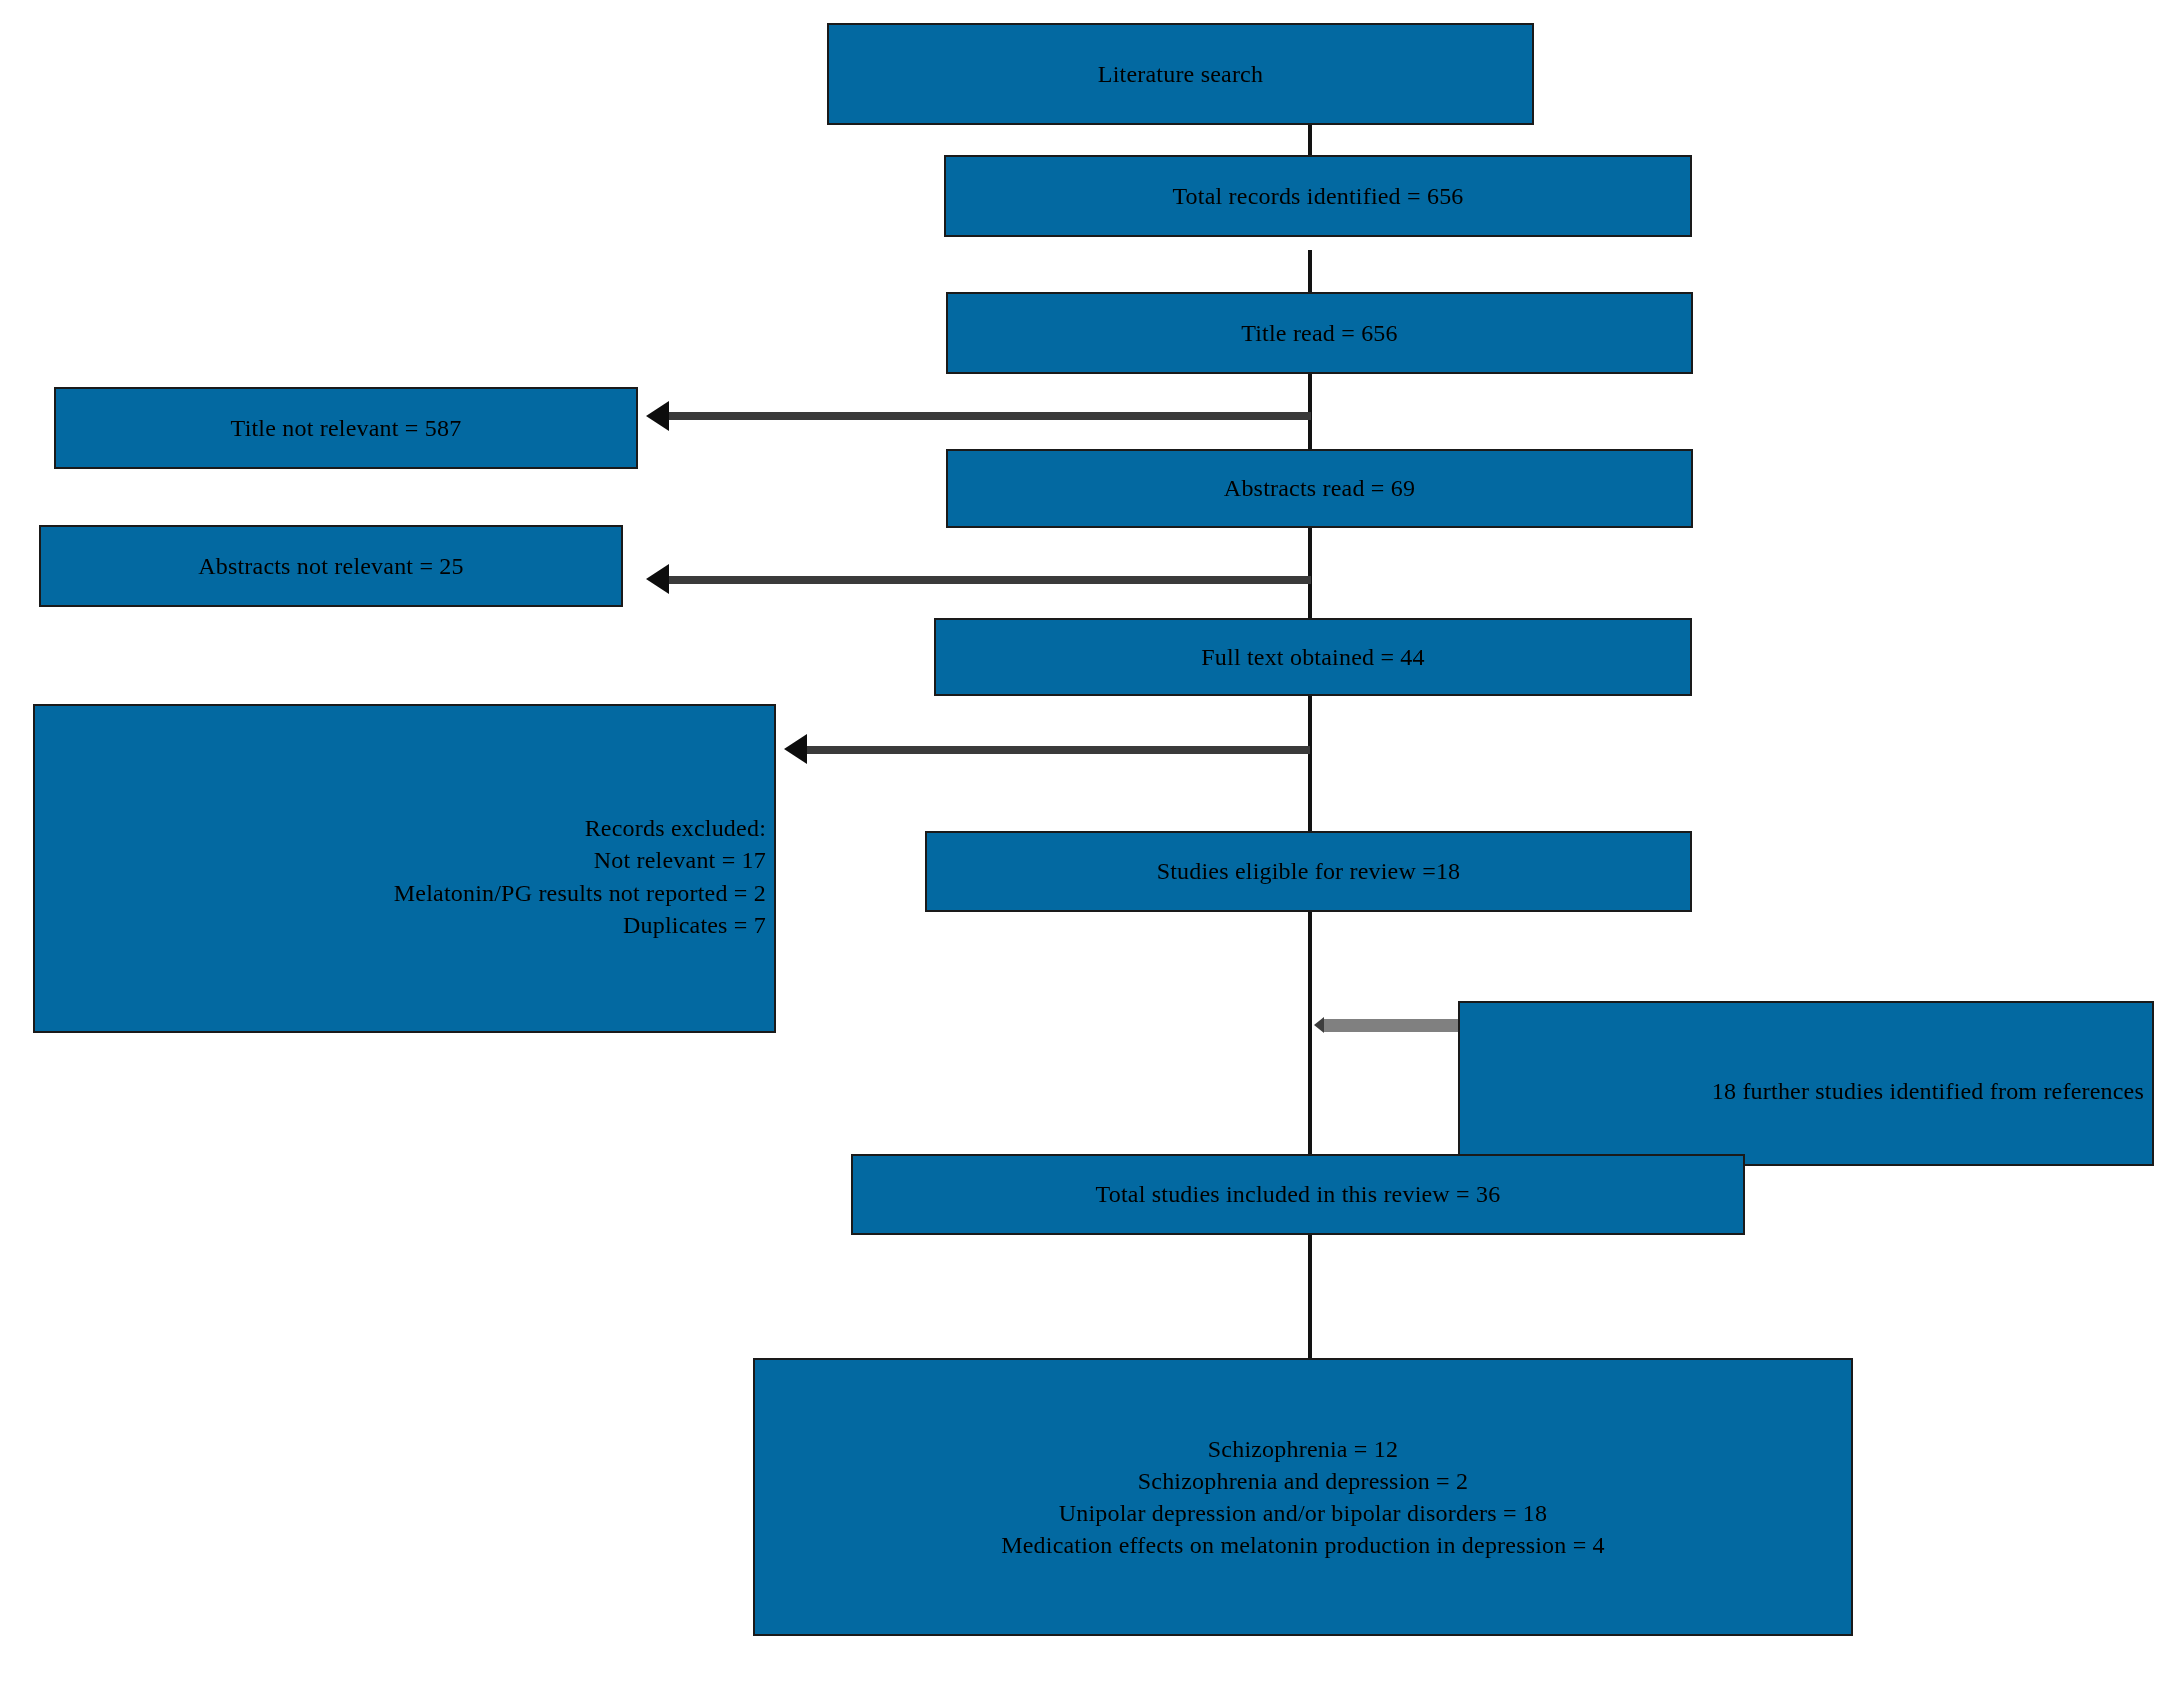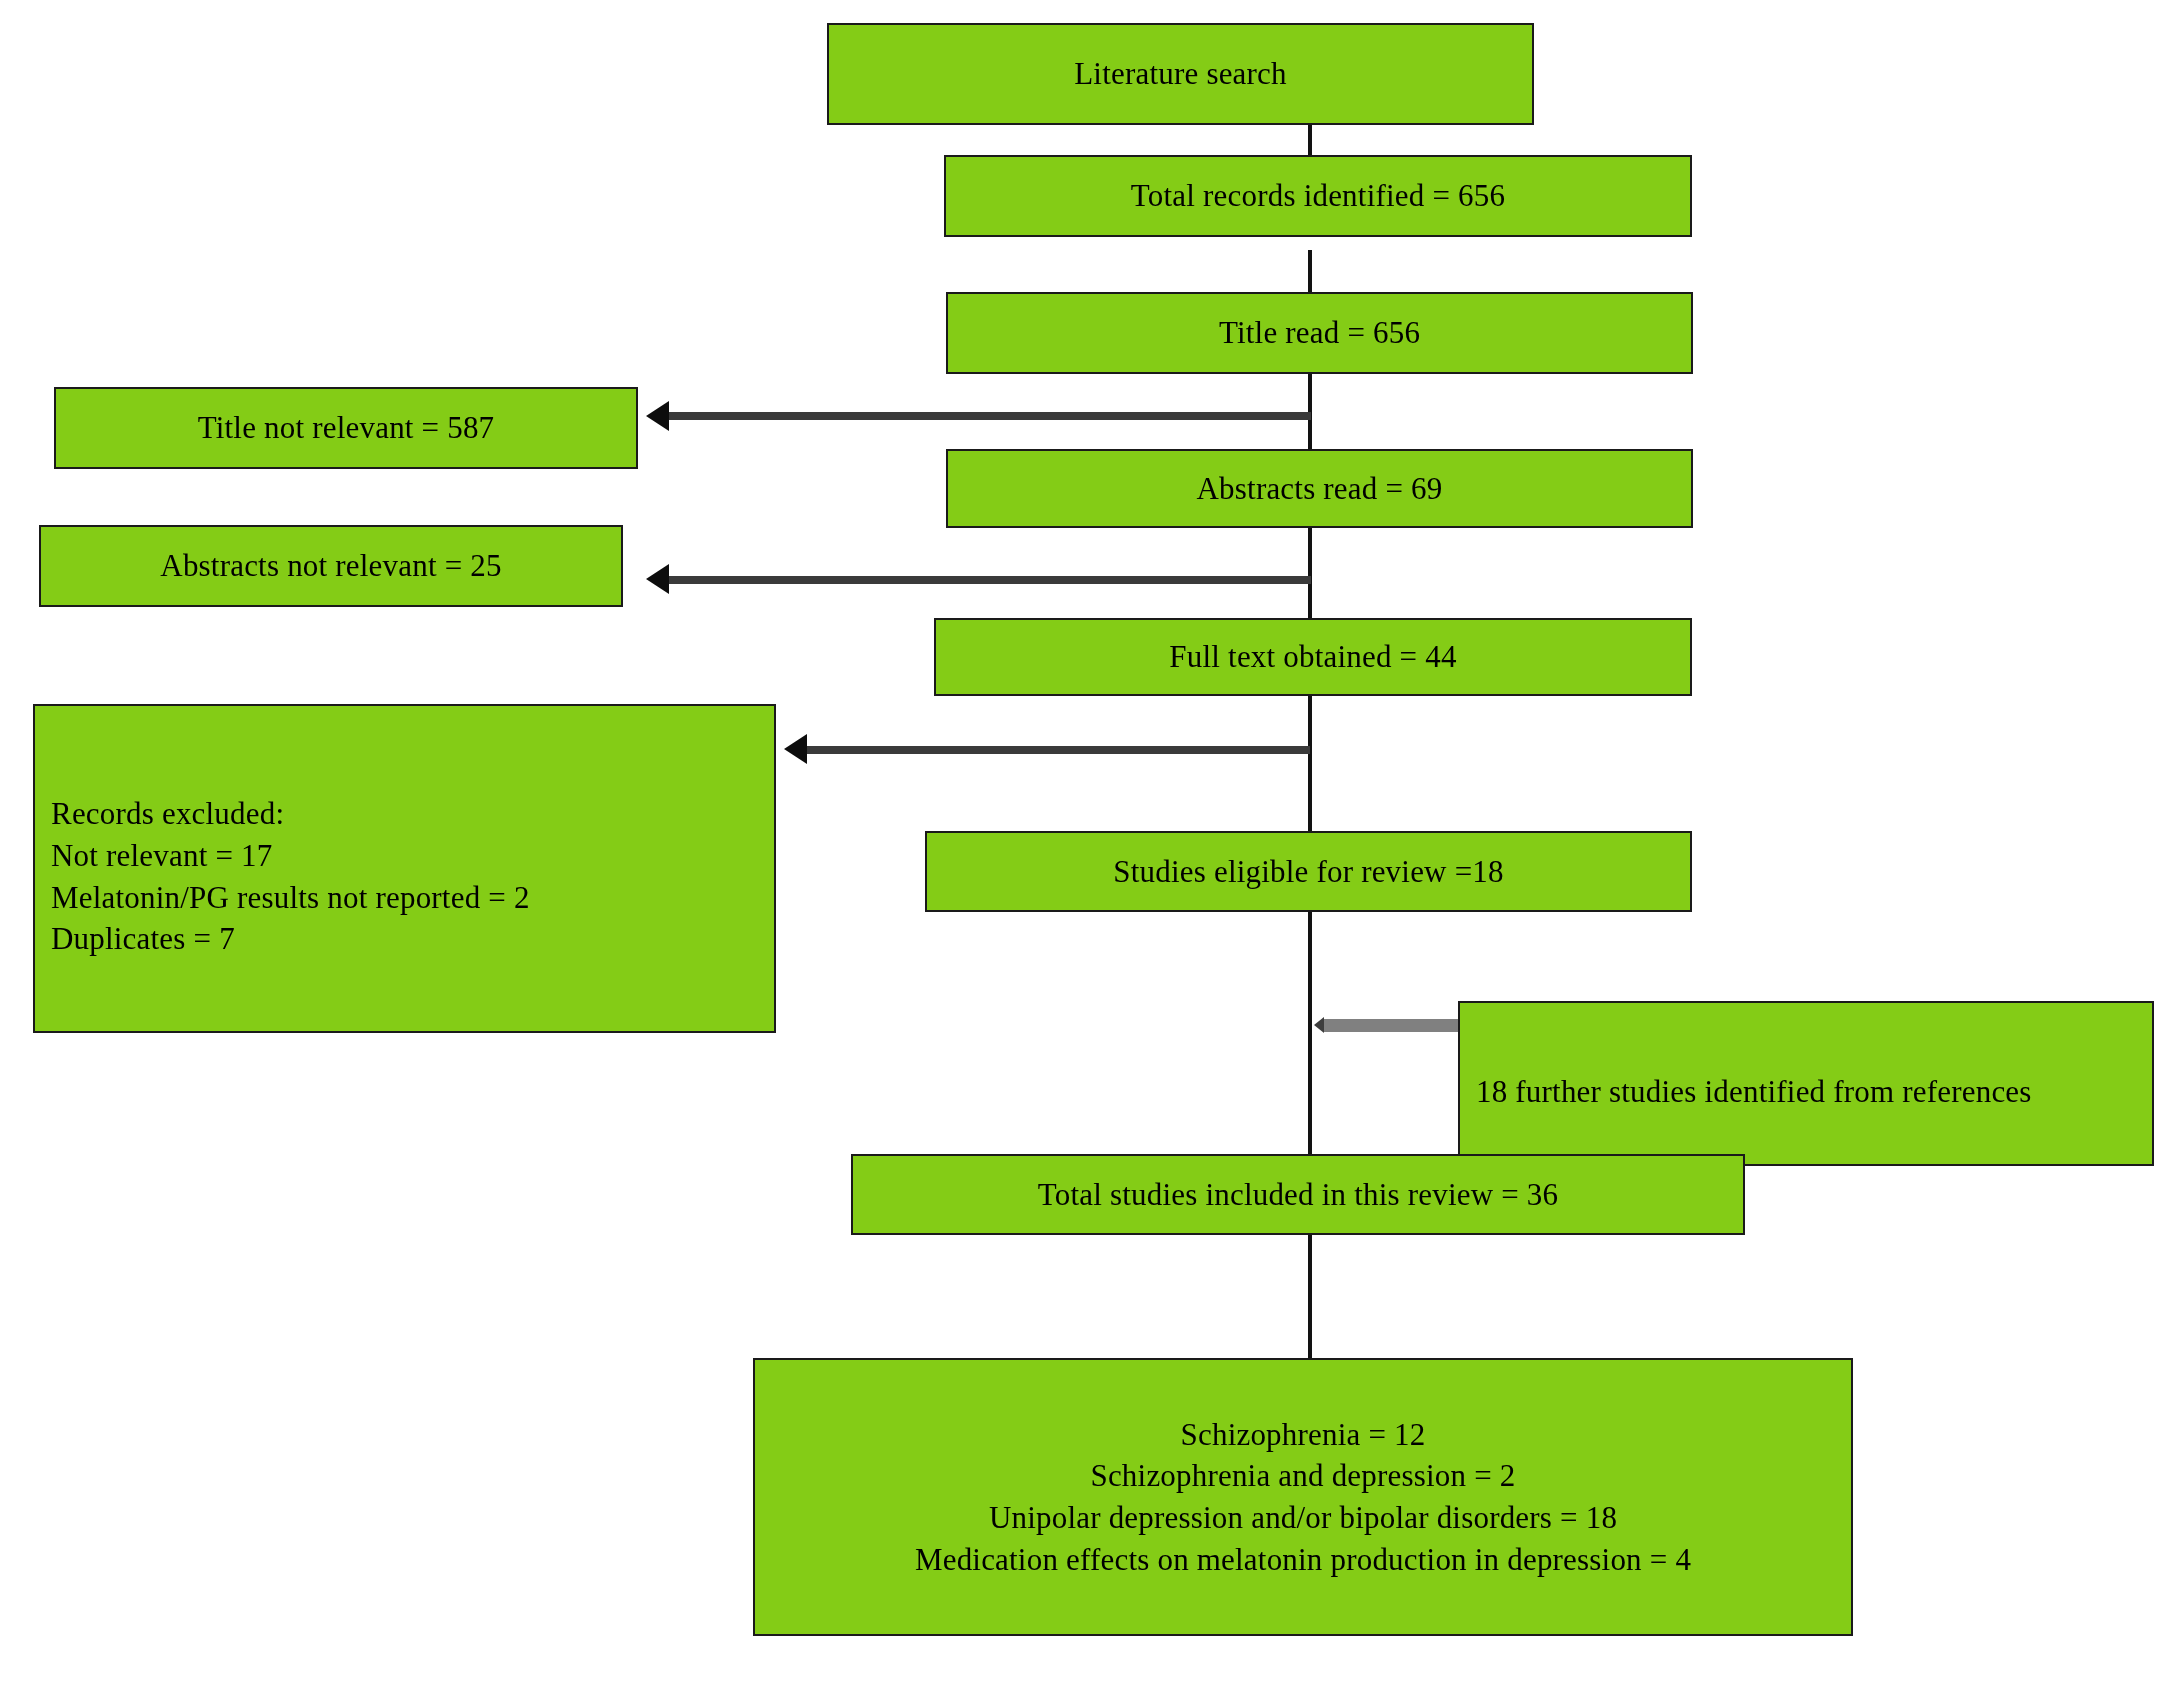--- a/index.html
+++ b/index.html
@@ -14,38 +14,38 @@
     background: #ffffff;
     font-family: "Liberation Serif", "DejaVu Serif", serif;
     color: #000000;
     overflow: hidden;
   }
 
   
   .fbox {
     position: absolute;
     box-sizing: border-box;
-    background: #84cc16;
+    background: #0369a1;
     border: 2.3px solid #1a1a1a;
     display: flex;
     align-items: center;
     justify-content: center;
     text-align: center;
     line-height: 1.34;
-    font-size: 31px;
+    font-size: 24px;
     letter-spacing: 0.2px;
     z-index: 3;
   }
   .fbox .inner {
     width: 100%;
     padding: 0 8px;
     white-space: pre-line;
   }
   .fbox.left-align .inner {
-    text-align: left;
+    text-align: right;
     padding-left: 16px;
     margin-top: 16px;
   }
 
   
   .vline {
     position: absolute;
     width: 4px;
     background: #121212;
     z-index: 1;

